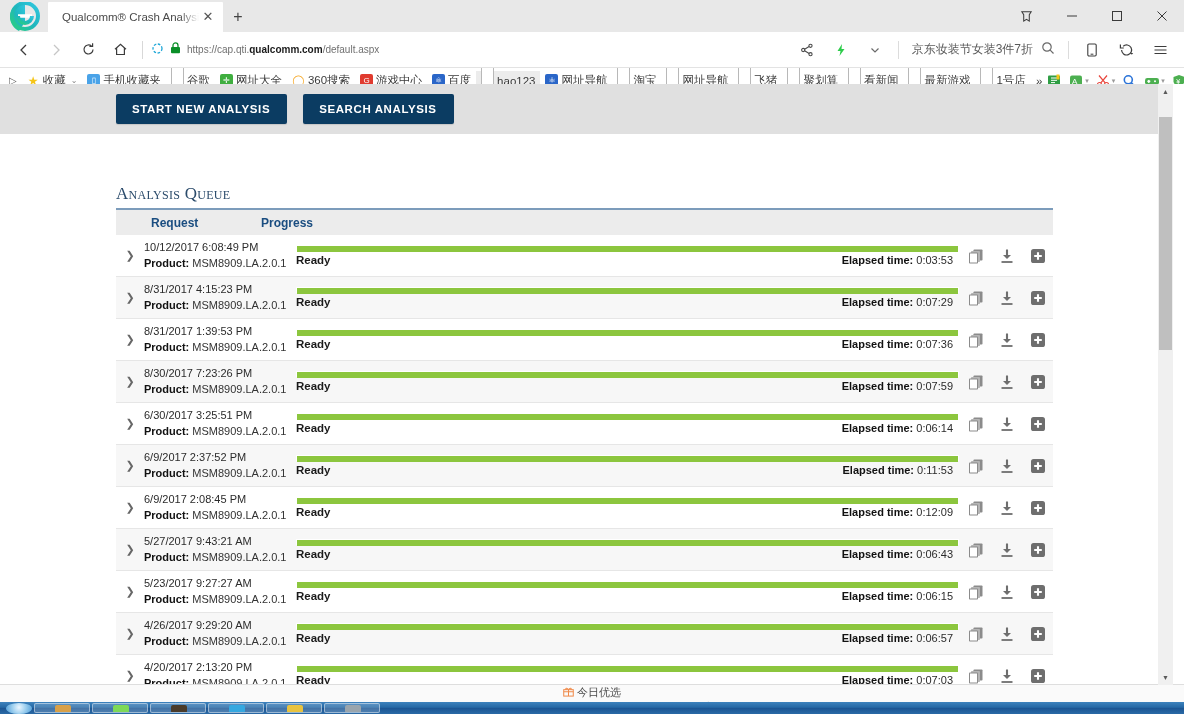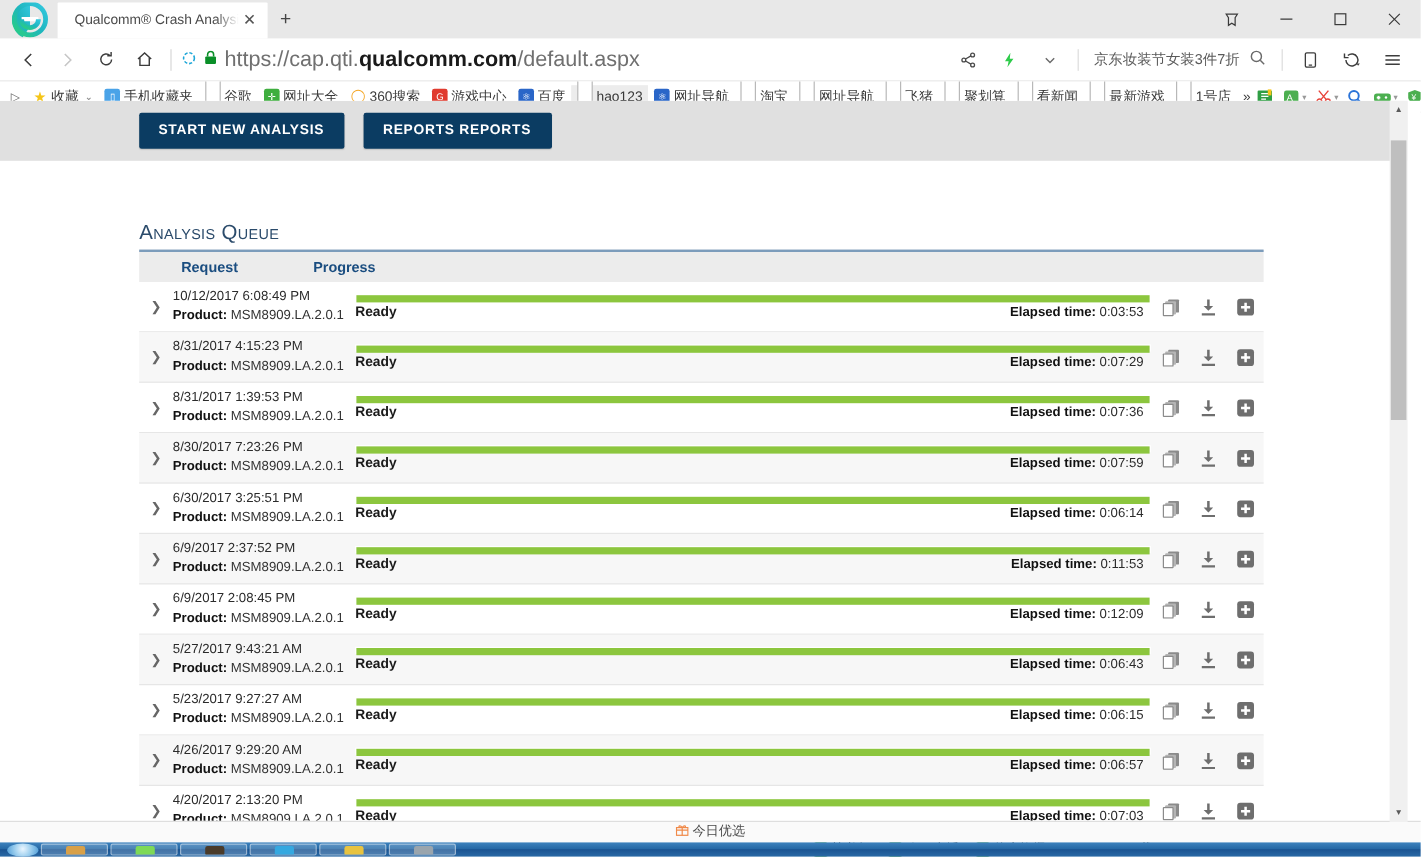--- a/index.html
+++ b/index.html
@@ -58,21 +58,21 @@
     padding: 0 8px; border-bottom: 1px solid #e3e3e3;
   }
   .nav-ico {
     width: 32px; height: 30px; display: flex; align-items: center;
     justify-content: center; color: #3c3c3c; font-size: 15px;
   }
   .nav-ico.dim { color: #c6c6c6; }
   .addr-sep { width: 1px; height: 18px; background: #d8d8d8; margin: 0 6px; }
   .addr {
     flex: 1; height: 28px; display: flex; align-items: center; gap: 6px;
-    font-size: 18px; color: #707070; padding-left: 2px;
+    font-size: 10px; color: #707070; padding-left: 2px;
   }
   .addr .dom { color: #1a1a1a; font-weight: bold; }
   .addr .path { color: #707070; }
   .lockico { color: #0a8f28; font-size: 12px; }
   .refresh-blue { color: #1ea7d8; font-size: 13px; }
   .navbar-right { display: flex; align-items: center; gap: 2px; }
   .srch-box {
     display: flex; align-items: center; gap: 8px; padding: 0 6px;
     font-size: 12px; color: #5a5a5a;
   }
@@ -124,21 +124,21 @@
   .btn-primary {
     background: #0b3c62; color: #fff; font-size: 11.5px; font-weight: bold;
     letter-spacing: 0.6px; padding: 9px 17px 9px 16px; border: none;
     border-radius: 2px; font-family: "Liberation Sans", sans-serif;
     box-shadow: 0 1px 1px rgba(0,0,0,0.12);
   }
   .content { padding: 0 0 0 116px; position: relative; }
   .queue-title {
     margin-top: 50px; font-size: 17px; color: #2b4b6b;
     font-variant: small-caps; letter-spacing: 0.3px;
-    font-family: Liberation Sans, sans-serif; font-weight: normal;
+    font-family: Liberation Serif, serif; font-weight: normal;
   }
   .tbl { width: 937px; margin-top: 4px; }
   .thead {
     height: 27px; background: #ececec; border-top: 2px solid #7c9cbb;
     display: flex; align-items: center;
     font-size: 12px; font-weight: bold; color: #1a4d80;
   }
   .th-req { width: 145px; padding-left: 35px; }
   .th-prog { flex: 1; }
 
@@ -498,21 +498,21 @@
           </svg>
 
       </span>
 
     </div>
   </div>
 
   <div class="page">
     <div class="page-top">
       <button class="btn-primary">START NEW ANALYSIS</button>
-      <button class="btn-primary">REPORTS REPORTS</button>
+      <button class="btn-primary">SEARCH ANALYSIS</button>
     </div>
     <div class="content">
       <div class="queue-title">Analysis Queue</div>
       <div class="tbl">
         <div class="thead">
           <div class="th-req">Request</div>
           <div class="th-prog">Progress</div>
         </div>
         <div id="rows">
             <div class="row">

